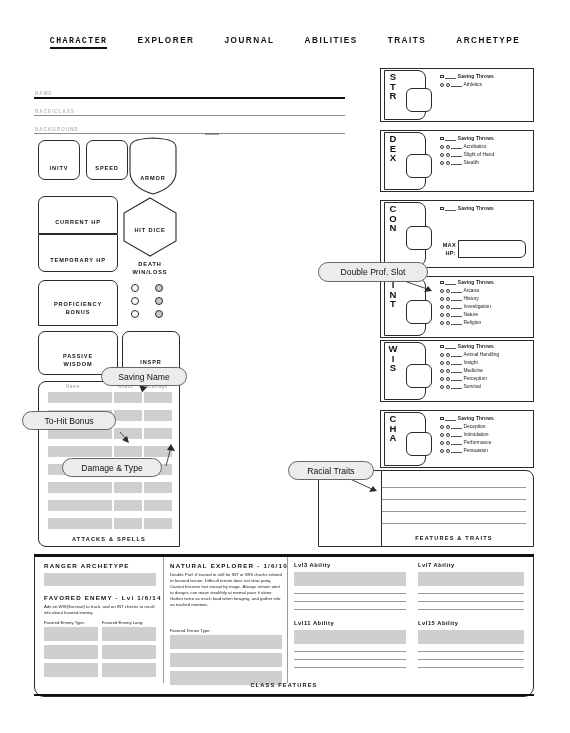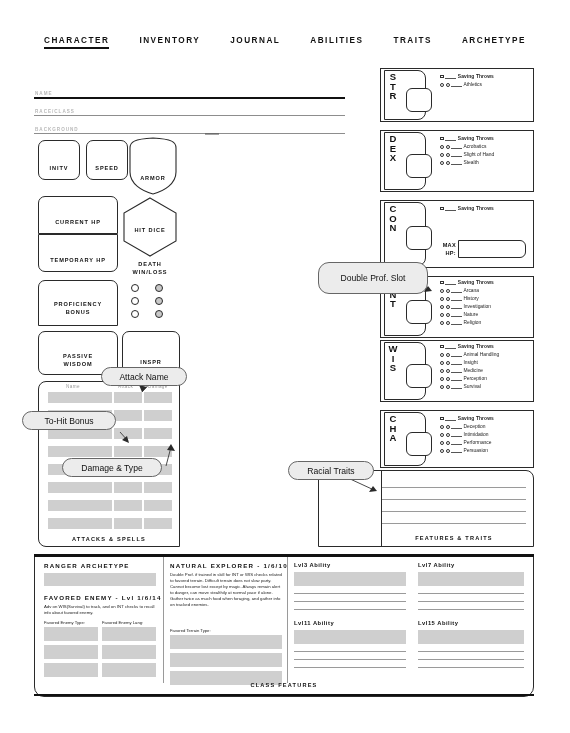--- a/index.html
+++ b/index.html
@@ -8,21 +8,21 @@
     font-family:"Liberation Sans", sans-serif;
     color:#1a1a1a;position:relative;overflow:hidden;
   }
   .sheet{position:absolute;inset:0;}
 
   
   .nav{position:absolute;left:0;top:36px;width:570px;
        display:flex;justify-content:center;gap:30px;}
   .nav-item{font-size:8.2px;font-weight:bold;letter-spacing:1.5px;
             color:#111;padding-bottom:2px;white-space:nowrap;}
-  .nav-item.active{border-bottom:2.5px solid #111;}
+  .nav-item.active{border-bottom:2.5px solid #111;font-family:Liberation Mono, monospace;}
 
   
   .bx{position:absolute;border:1.1px solid #2a2a2a;background:#fff;box-sizing:border-box;}
   .lbl{position:absolute;font-size:5.6px;font-weight:bold;letter-spacing:.9px;
        text-align:center;color:#111;line-height:1.45;white-space:pre-line;}
 
   
   .idline{position:absolute;}
   .idline .cap{position:absolute;left:1px;bottom:1px;font-size:4.6px;
                letter-spacing:1px;color:#b9b9b9;font-weight:bold;}
@@ -65,21 +65,21 @@
   .footlbl{position:absolute;font-size:5.6px;font-weight:bold;letter-spacing:1.2px;
            text-align:center;color:#111;}
 </style>
 </head>
 <body>
 
 <div class="sheet">
 
   <div class="nav">
     <div class="nav-item active">CHARACTER</div>
-    <div class="nav-item">INVENTORY</div>
+    <div class="nav-item">EXPLORER</div>
     <div class="nav-item">JOURNAL</div>
     <div class="nav-item">ABILITIES</div>
     <div class="nav-item">TRAITS</div>
     <div class="nav-item">ARCHETYPE</div>
   </div>
 
   <div class="idline" style="left:34px;top:86px;width:311px;height:11px;border-bottom:2px solid #111;">
     <div class="cap">NAME</div>
   </div>
   <div class="idline" style="left:34px;top:104px;width:311px;height:11px;border-bottom:1.2px solid #8d8d8d;">
@@ -419,19 +419,19 @@
     <path d="M166 466 L171 447" stroke="#4a4a4a" stroke-width="1" fill="none"></path>
     <polygon points="171,444 175,451 167,450" fill="#2a2a2a"></polygon>
 
     <path d="M380 276 L390 276 L430 290" stroke="#4a4a4a" stroke-width="1" fill="none"></path>
     <polygon points="432,291 424,292 428,286" fill="#2a2a2a"></polygon>
 
     <path d="M348 478 L374 490" stroke="#4a4a4a" stroke-width="1" fill="none"></path>
     <polygon points="377,491 369,492 373,486" fill="#2a2a2a"></polygon>
   </svg>
 
-  <div class="callout" style="left:101px;top:367px;width:86px;height:19px;">Attack Name</div>
+  <div class="callout" style="left:101px;top:367px;width:86px;height:19px;">Saving Name</div>
   <div class="callout" style="left:62px;top:458px;width:100px;height:19px;">Damage &amp; Type</div>
   <div class="callout" style="left:22px;top:411px;width:94px;height:19px;">To-Hit Bonus</div>
-  <div class="callout" style="left:318px;top:262px;width:110px;height:32px;">Double Prof. Slot</div>
+  <div class="callout" style="left:318px;top:262px;width:110px;height:20px;">Double Prof. Slot</div>
   <div class="callout" style="left:288px;top:461px;width:86px;height:19px;">Racial Traits</div>
 
 </div>
 
 </body></html>

